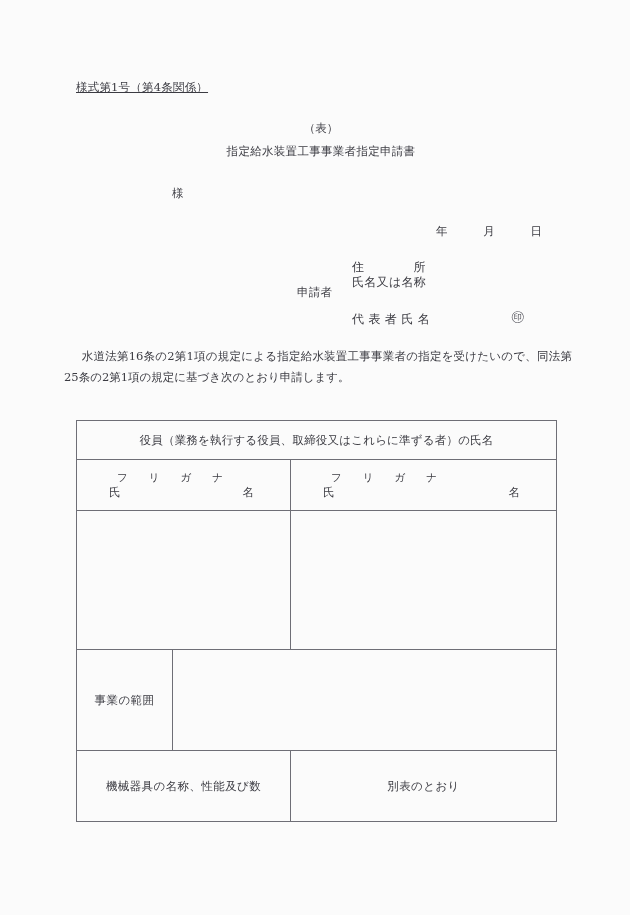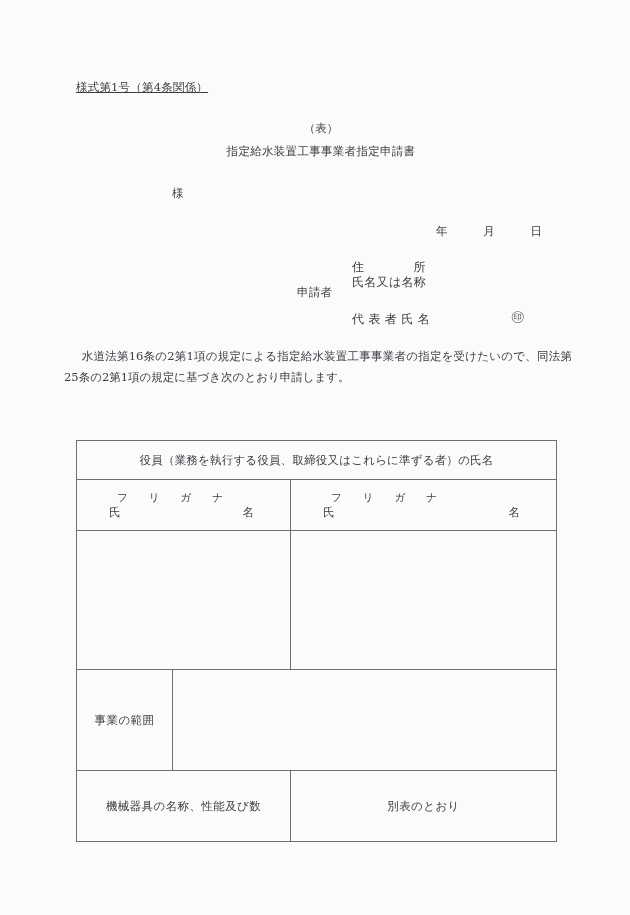--- a/index.html
+++ b/index.html
@@ -107,21 +107,21 @@
     line-height: 1.85;
     text-align: justify;
     text-justify: inter-ideograph;
   }
   #body-paragraph .indent { padding-left: 1.55em; }
 
   
   #officer-table {
     position: absolute;
     left: 76px;
-    top: 440px;
+    top: 420px;
     width: 480px;
     border-collapse: collapse;
     table-layout: fixed;
     font-size: 11.5px;
   }
   #officer-table td {
     border: 1px solid #6e6e76;
     padding: 0;
     vertical-align: middle;
     background: #fbfbfb;

